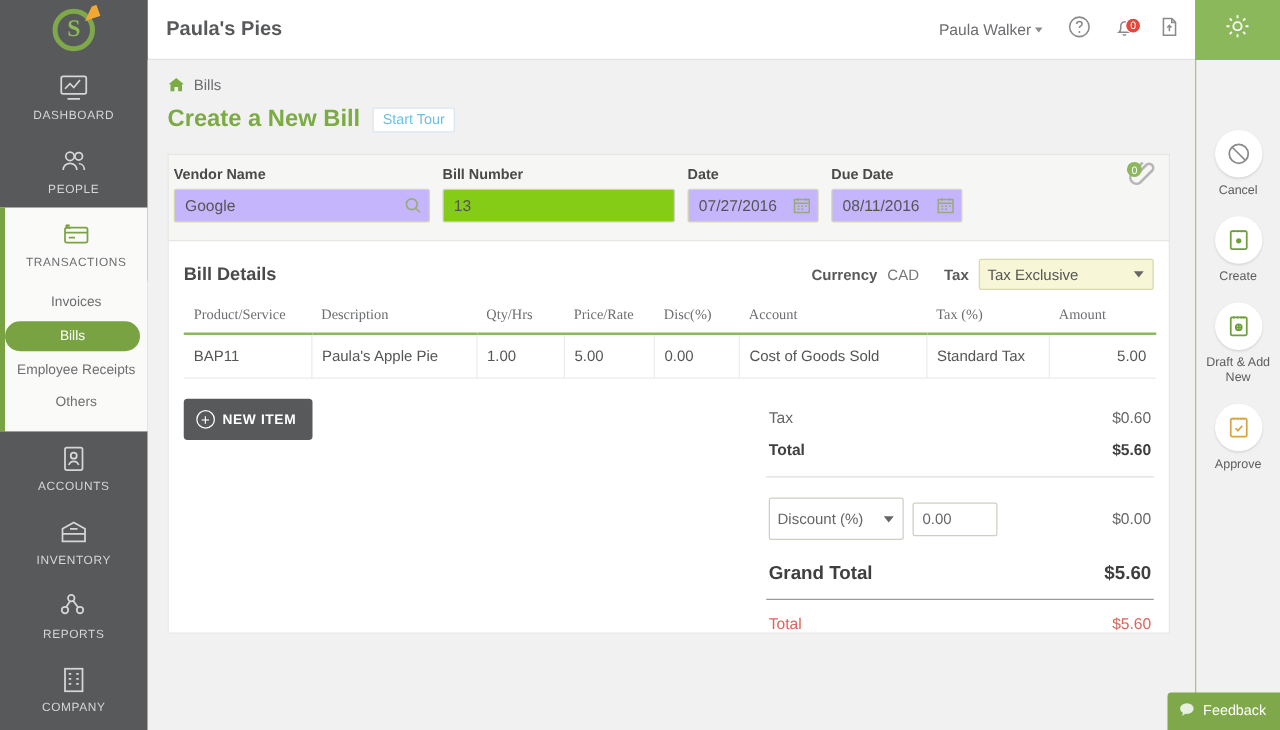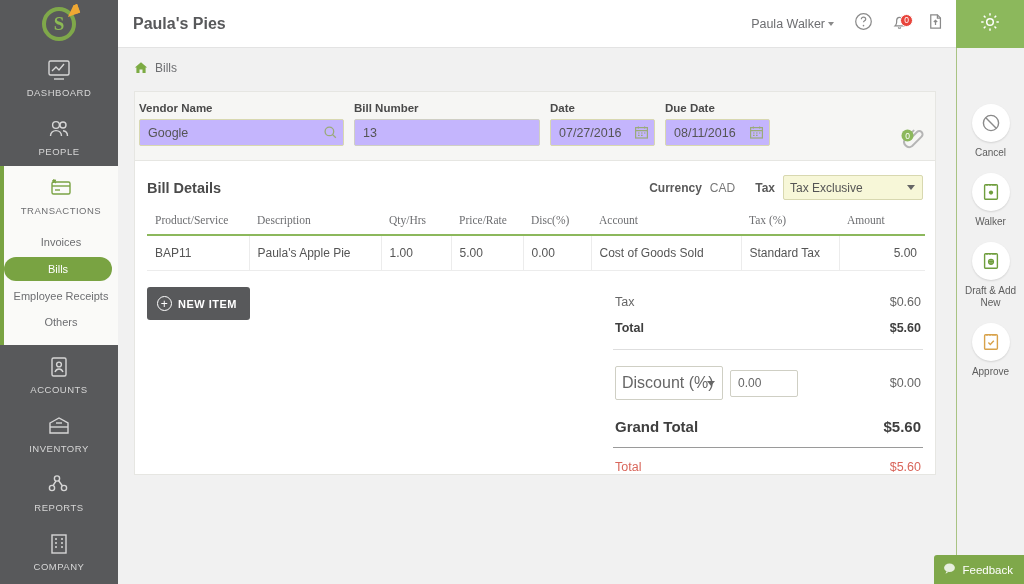--- a/index.html
+++ b/index.html
@@ -131,21 +131,21 @@
     margin: 16px 16px 0 16px; width: 802px; background: #f6f6f4;
     border: 1px solid #e6e6e2; border-bottom: none; padding: 10px 4px 14px;
     display: flex; align-items: flex-end; gap: 10px;
   }
   .field-label {
     font-size: 11.5px; color: #4a4a4a; font-weight: bold; margin-bottom: 5px;
     display: block;
   }
   .fld { position: relative; }
   .inp {
-    height: 27px; border: 1px solid #cfcfc4; background: #c4b5fd;
+    height: 27px; border: 1px solid #cfcfc4; background: #84cc16;
     font-size: 12.5px; color: #555; padding: 0 22px 0 8px; font-family: inherit;
     outline: none; border-radius: 2px;
   }
   .inp.yellow { background: #c4b5fd; border-color: #d8d8b0; }
   .inp-ico {
     position: absolute; right: 6px; bottom: 6px; width: 15px; height: 15px;
     pointer-events: none;
   }
   .inp-ico svg { width: 15px; height: 15px; display: block; }
   .w-vendor { width: 205px; }
@@ -210,21 +210,21 @@
     display: flex; justify-content: space-between; align-items: center;
     font-size: 12.5px; color: #666; padding: 6px 2px;
   }
   .trow.bold { color: #3f3f3f; font-weight: bold; }
   .sep { height: 1px; background: #dedede; margin: 8px 0; }
   .disc-row {
     display: flex; align-items: center; gap: 7px; padding: 8px 2px;
   }
   .sel-disc {
     width: 108px; height: 27px; border: 1px solid #cfcfc4; background: #fff;
-    font-size: 16px; color: #666; display: flex; align-items: center;
+    font-size: 12px; color: #666; display: flex; align-items: center;
     padding: 16px 6px; position: relative; cursor: pointer; border-radius: 2px;
   }
   .sel-disc .car {
     position: absolute; right: 7px; width: 0; height: 0;
     border-left: 4px solid transparent; border-right: 4px solid transparent;
     border-top: 5px solid #666;
   }
   .inp-disc {
     width: 68px; height: 27px; border: 1px solid #cfcfc4; background: #fff;
     font-size: 12px; color: #666; padding: 0 7px; outline: none;
@@ -424,20 +424,24 @@
 
       <div class="breadcrumb">
         <span class="home-ico">
           <svg viewBox="0 0 14 14" fill="#7cab43">
               <path d="M7 1.3L.9 6.4h1.5V12h3.1V8.6h3V12h3.1V6.4h1.5z"></path>
             </svg>
         </span>
         <span class="crumb">Bills</span>
       </div>
 
+      <div class="page-head">
+        <span class="page-title">Create a New Bill</span>
+        <span class="start-tour">Start Tour</span>
+      </div>
 
       <div class="clip-wrap">
         <span>
           <svg viewBox="0 0 30 26" fill="none">
             <path d="M12 14l8-8a3.2 3.2 0 014.6 4.6l-9.4 9.4a5 5 0 01-7-7l8.4-8.4" stroke="#b5b5b5" stroke-width="2" stroke-linecap="round"></path>
             <circle cx="10.5" cy="9.5" r="6" fill="#8cb85c"></circle>
             <text x="10.5" y="13" font-size="8.5" fill="#ffffff" text-anchor="middle" font-family="Liberation Sans, sans-serif">0</text>
           </svg>
         </span>
       </div>
@@ -589,21 +593,21 @@
       </div>
 
       <div class="rail-item">
         <div class="rail-circ">
           <svg viewBox="0 0 20 20" fill="none" stroke="#6f9e3d" stroke-width="1.4">
             <rect x="3.6" y="2.8" width="12.8" height="14.4" rx="1"></rect>
             <path d="M6 2.2v1.6M9 2.2v1.6M12 2.2v1.6M14 2.2v1.6"></path>
             <circle cx="10" cy="10.6" r="2.1" fill="#6f9e3d" stroke="none"></circle>
           </svg>
         </div>
-        <div class="rail-lbl">Walker</div>
+        <div class="rail-lbl">Create</div>
       </div>
 
       <div class="rail-item">
         <div class="rail-circ">
           <svg viewBox="0 0 20 20" fill="none" stroke="#6f9e3d" stroke-width="1.4">
             <rect x="3.6" y="2.8" width="12.8" height="14.4" rx="1"></rect>
             <path d="M6 2.2v1.6M9 2.2v1.6M12 2.2v1.6M14 2.2v1.6"></path>
             <circle cx="10" cy="10.8" r="2.4"></circle>
               <path d="M10 8.4v4.8M7.6 10.8h4.8"></path>
           </svg>

